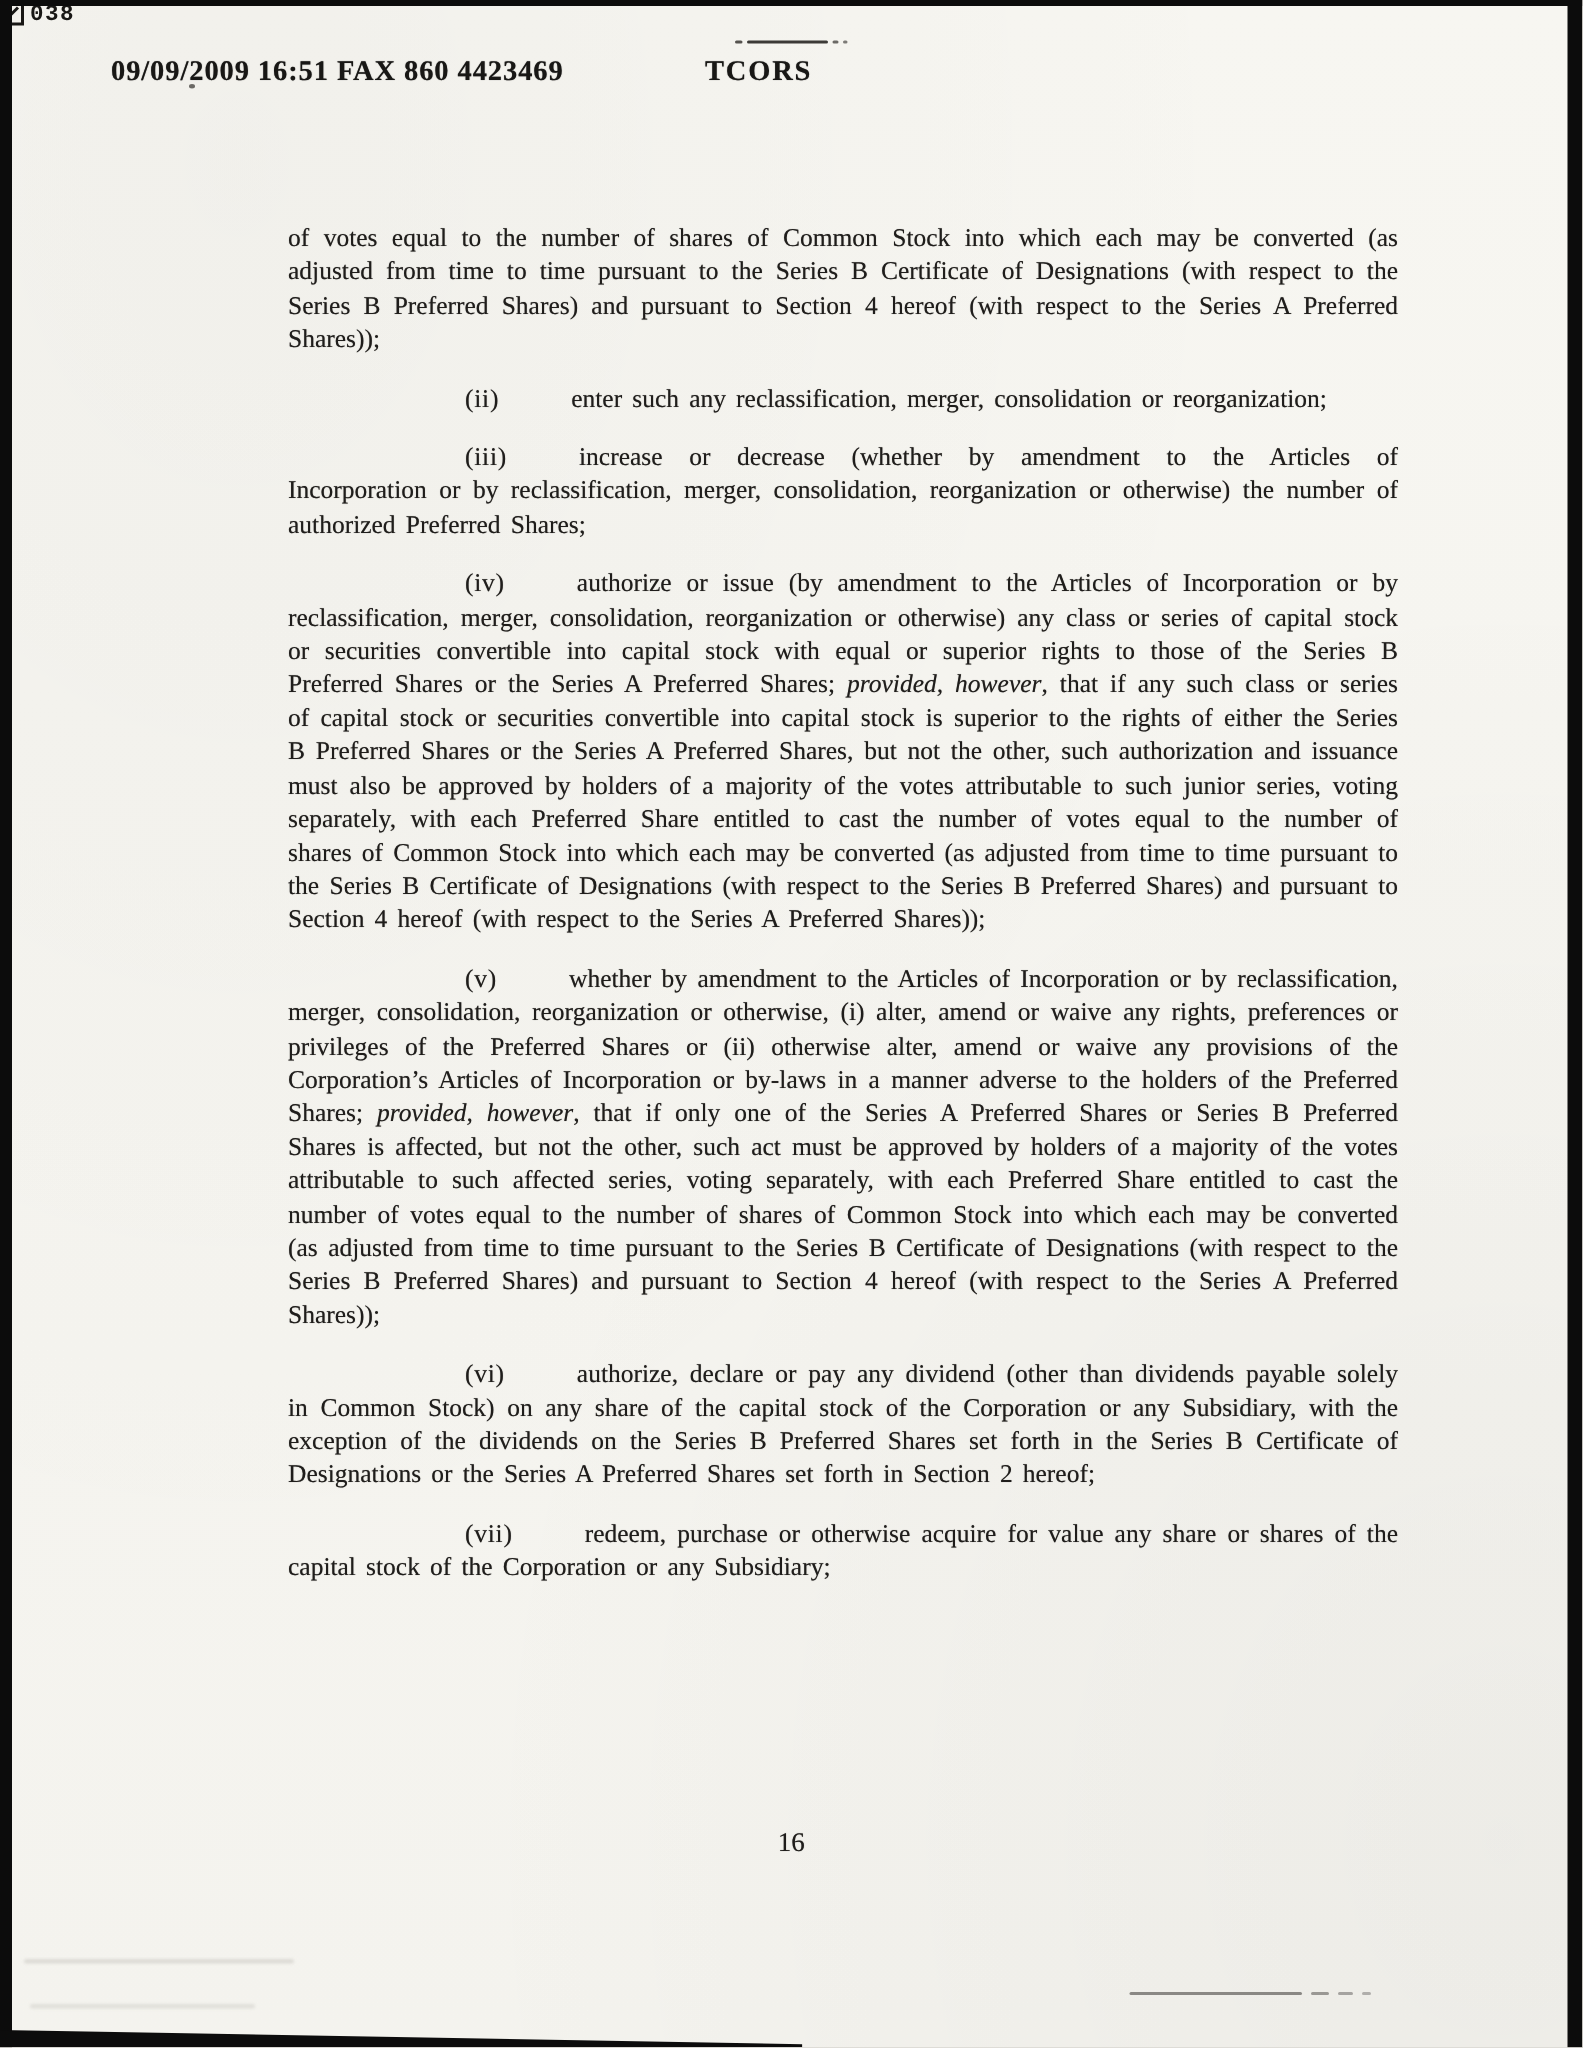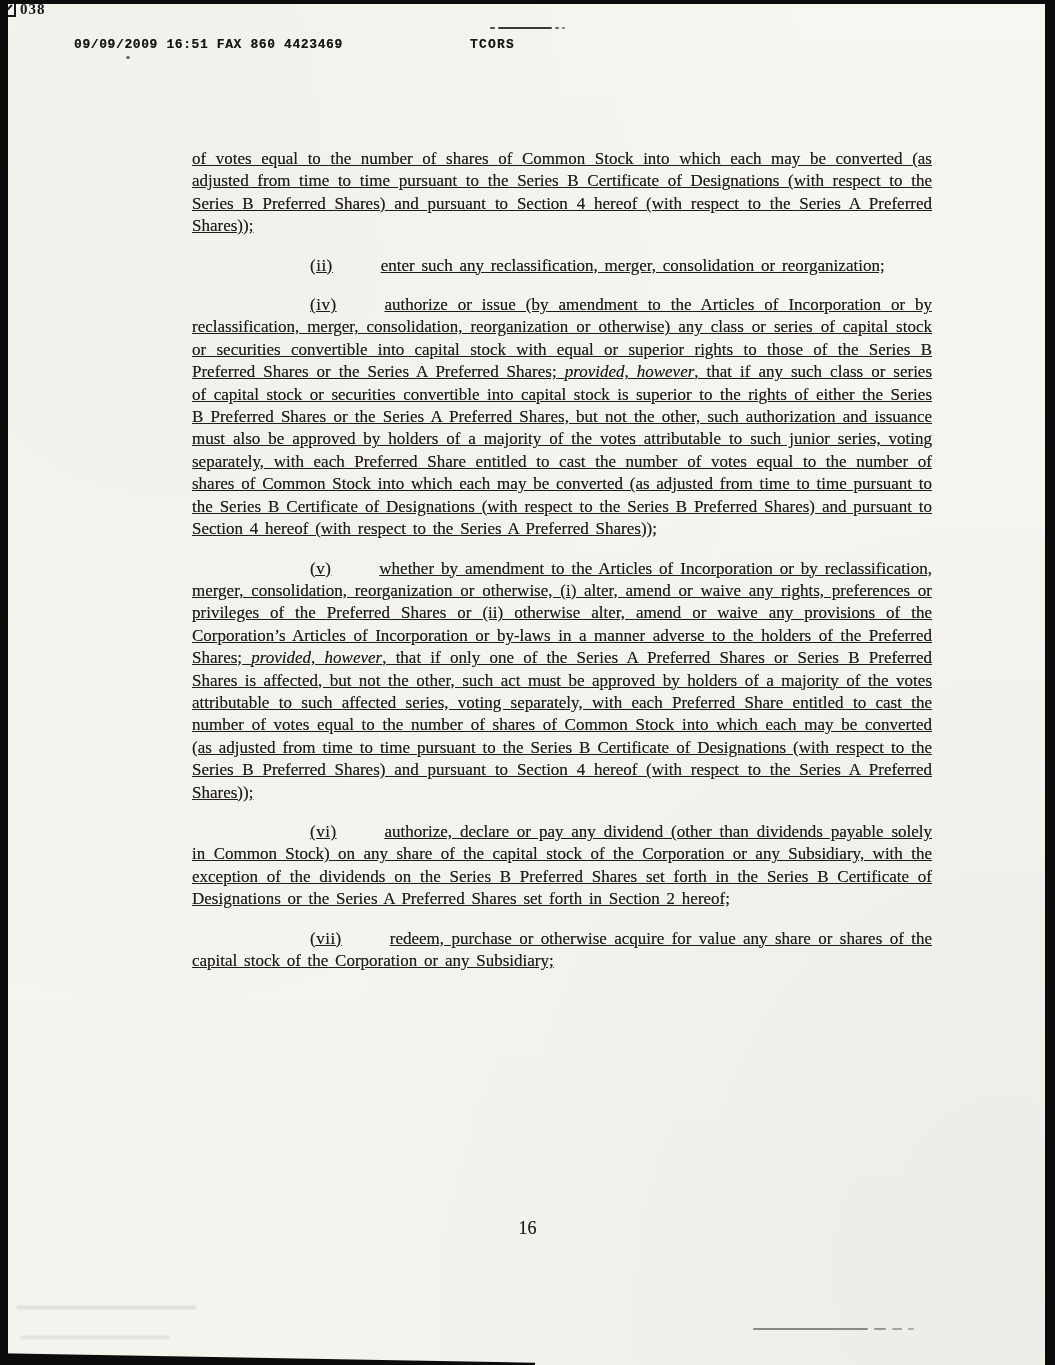--- a/index.html
+++ b/index.html
@@ -20,49 +20,49 @@
   #edge-top{left:0;top:0;width:1055px;height:4px;}
   #edge-right{right:0;top:0;width:10px;height:1365px;}
   #edge-bottom-wedge{
     position:absolute;left:0;top:1350px;width:535px;height:15px;
     background:#0c0c0c;
     clip-path:polygon(0 22%, 100% 85%, 100% 100%, 0 100%);
   }
   
   .fax-head{
     position:absolute;
-    font-family:Liberation Mono, monospace;
-    font-weight:bold;font-size:13px;color:#181715;
+    font-family:Liberation Serif, serif;
+    font-weight:bold;font-size:19px;color:#181715;
     letter-spacing:0.6px;white-space:nowrap;
     text-shadow:0 0 0.6px rgba(20,20,20,0.65);
   }
   #fax-datetime{left:74px;top:37px;}
   #fax-sender{left:470px;top:37px;letter-spacing:1.2px;text-align:right;}
   #fax-badge{left:898px;top:35px;display:flex;align-items:center;gap:3px;}
   #fax-badge svg{display:block;}
-  #fax-count{font-family:Liberation Serif, serif;
+  #fax-count{font-family:Liberation Mono, monospace;
     font-weight:bold;font-size:15px;color:#181715;letter-spacing:1px;}
   
   .artifact-row{position:absolute;display:flex;align-items:center;}
   .seg{height:2px;border-radius:1px;}
   #top-dash{left:490px;top:27px;gap:3px;filter:blur(0.3px);}
   #bottom-dash{left:753px;top:1328px;gap:6px;filter:blur(0.4px);}
   .smudge{position:absolute;background:#c9c7c1;filter:blur(1.2px);border-radius:2px;}
   #smudge-1{left:16px;top:1306px;width:180px;height:3px;opacity:.55;}
   #smudge-2{left:20px;top:1336px;width:150px;height:3px;opacity:.45;}
   #date-dot{position:absolute;left:126px;top:56px;width:4px;height:3px;background:#6b6965;border-radius:50%;}
   
   #doc-body{
     position:absolute;left:192px;top:148px;width:740px;
     font-size:17px;line-height:22.4px;
     text-align:justify;
     word-spacing:2.5px;
     text-shadow:0 0 0.5px rgba(25,23,20,0.6);
   }
-  .para{margin:0 0 17px 0;text-indent:118px;text-decoration:underline;}
+  .para{margin:0 0 17px 0;text-indent:118px;}
   .para.cont{text-indent:0;}
   .pnum{letter-spacing:0.5px;margin-top:36px;}
   .ptab{display:inline-block;width:48px;}
   .para em{font-style:italic;}
   #page-number{
     position:absolute;left:0;top:1218px;width:1055px;
     text-align:center;font-size:18px;color:#1f1d1b;
     text-shadow:0 0 0.5px rgba(25,23,20,0.6);
   }
 </style>
@@ -96,20 +96,21 @@
     <div class="seg" style="width:10px;background:#a5a3a0;"></div>
     <div class="seg" style="width:6px;background:#b0aeab;"></div>
   </div>
   <div class="smudge" id="smudge-1"></div>
   <div class="smudge" id="smudge-2"></div>
   <div id="date-dot"></div>
 
   <div id="doc-body">
       <p class="para cont"><span>of votes equal to the number of shares of Common Stock into which each may be converted (as adjusted from time to time pursuant to the Series B Certificate of Designations (with respect to the Series B Preferred Shares) and pursuant to Section 4 hereof (with respect to the Series A Preferred Shares));</span></p>
       <p class="para"><span class="pnum">(ii)</span><span class="ptab"></span><span>enter such any reclassification, merger, consolidation or reorganization;</span></p>
+      <p class="para"><span class="pnum">(iii)</span><span class="ptab"></span><span>increase or decrease (whether by amendment to the Articles of Incorporation or by reclassification, merger, consolidation, reorganization or otherwise) the number of authorized Preferred Shares;</span></p>
       <p class="para"><span class="pnum">(iv)</span><span class="ptab"></span><span>authorize or issue (by amendment to the Articles of Incorporation or by reclassification, merger, consolidation, reorganization or otherwise) any class or series of capital stock or securities convertible into capital stock with equal or superior rights to those of the Series B Preferred Shares or the Series A Preferred Shares; </span><em>provided, however</em><span>, that if any such class or series of capital stock or securities convertible into capital stock is superior to the rights of either the Series B Preferred Shares or the Series A Preferred Shares, but not the other, such authorization and issuance must also be approved by holders of a majority of the votes attributable to such junior series, voting separately, with each Preferred Share entitled to cast the number of votes equal to the number of shares of Common Stock into which each may be converted (as adjusted from time to time pursuant to the Series B Certificate of Designations (with respect to the Series B Preferred Shares) and pursuant to Section 4 hereof (with respect to the Series A Preferred Shares));</span></p>
       <p class="para"><span class="pnum">(v)</span><span class="ptab"></span><span>whether by amendment to the Articles of Incorporation or by reclassification, merger, consolidation, reorganization or otherwise, (i) alter, amend or waive any rights, preferences or privileges of the Preferred Shares or (ii) otherwise alter, amend or waive any provisions of the Corporation’s Articles of Incorporation or by-laws in a manner adverse to the holders of the Preferred Shares; </span><em>provided, however</em><span>, that if only one of the Series A Preferred Shares or Series B Preferred Shares is affected, but not the other, such act must be approved by holders of a majority of the votes attributable to such affected series, voting separately, with each Preferred Share entitled to cast the number of votes equal to the number of shares of Common Stock into which each may be converted (as adjusted from time to time pursuant to the Series B Certificate of Designations (with respect to the Series B Preferred Shares) and pursuant to Section 4 hereof (with respect to the Series A Preferred Shares));</span></p>
       <p class="para"><span class="pnum">(vi)</span><span class="ptab"></span><span>authorize, declare or pay any dividend (other than dividends payable solely in Common Stock) on any share of the capital stock of the Corporation or any Subsidiary, with the exception of the dividends on the Series B Preferred Shares set forth in the Series B Certificate of Designations or the Series A Preferred Shares set forth in Section 2 hereof;</span></p>
       <p class="para"><span class="pnum">(vii)</span><span class="ptab"></span><span>redeem, purchase or otherwise acquire for value any share or shares of the capital stock of the Corporation or any Subsidiary;</span></p>
     </div>
 
   <div id="page-number">16</div>
 
   <div class="edge" id="edge-left"></div>
   <div class="edge" id="edge-top"></div>

